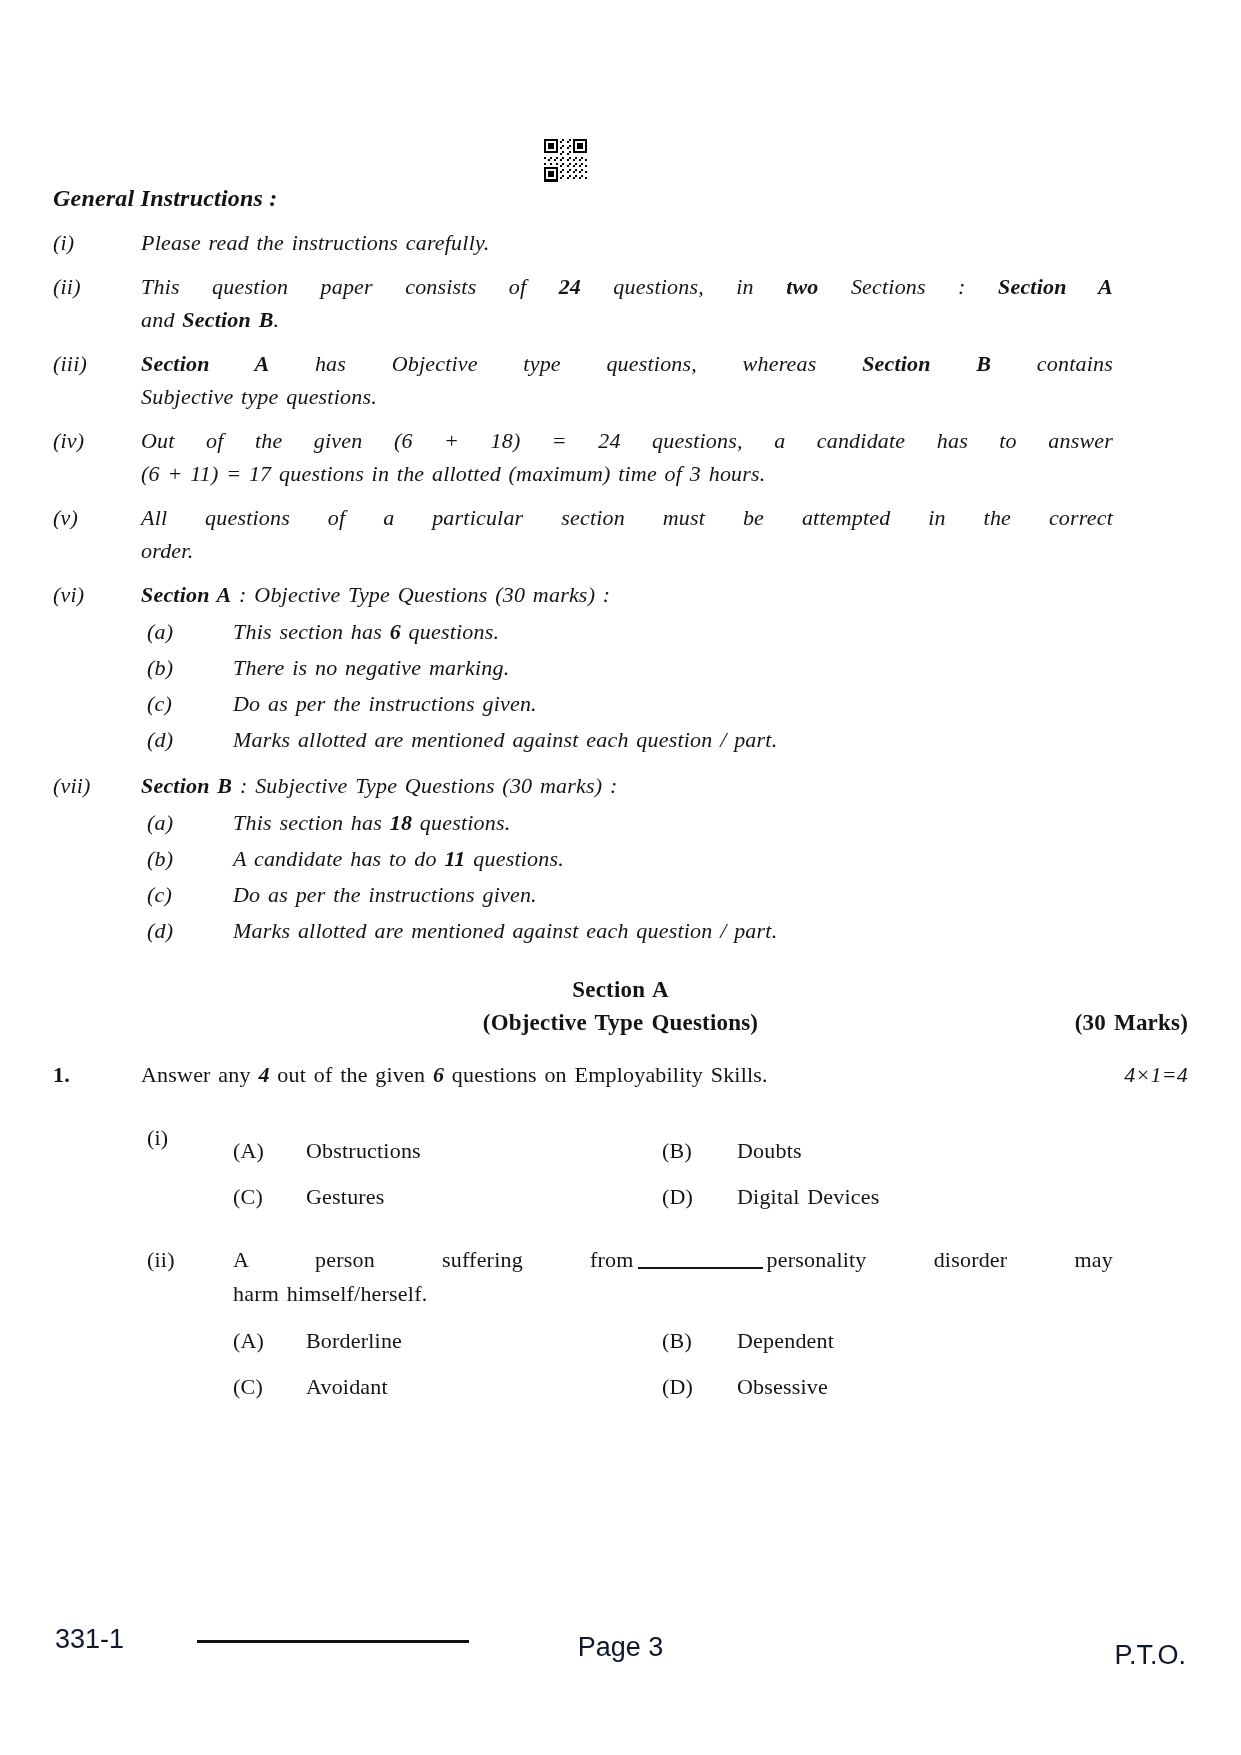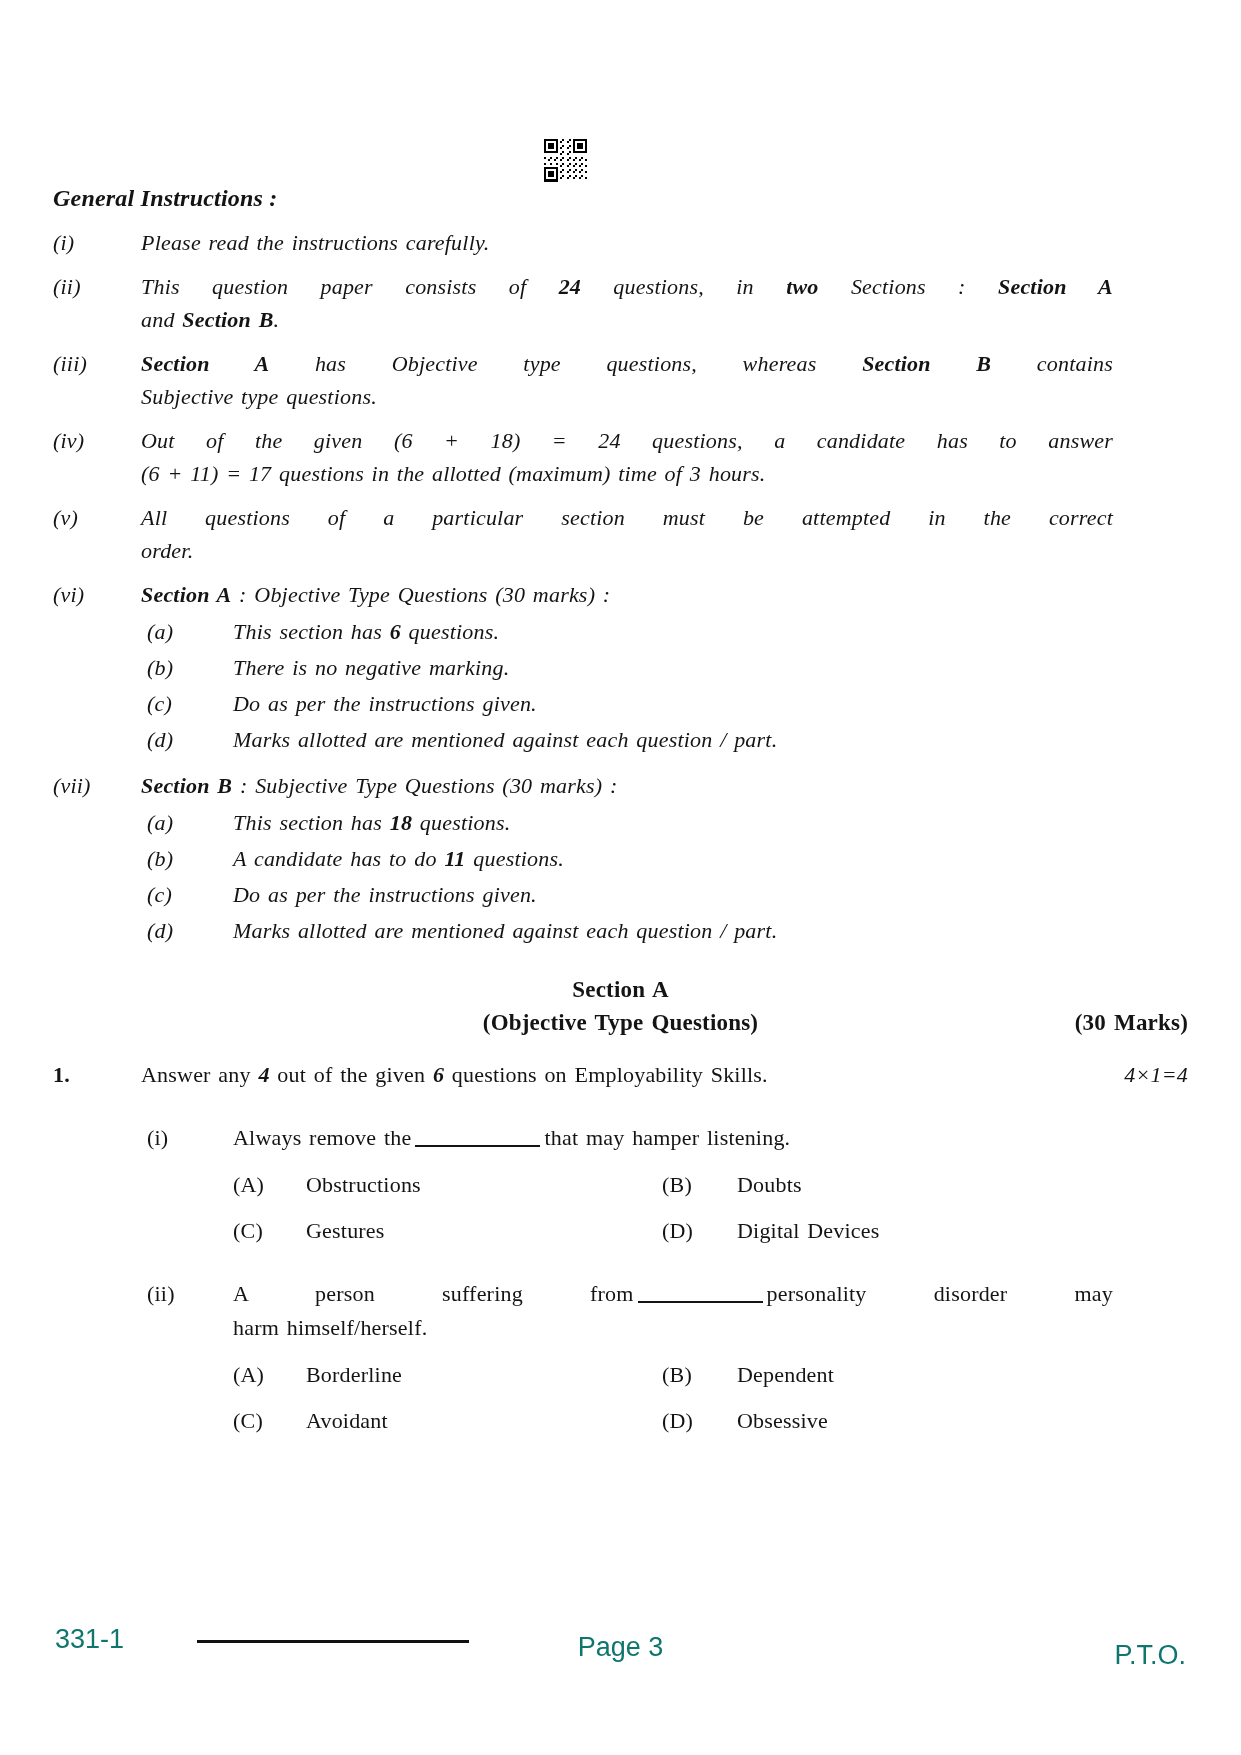--- a/index.html
+++ b/index.html
@@ -59,21 +59,21 @@
   .opt-label-a { width:73px; flex:0 0 73px; }
   .opt-label-b { width:75px; flex:0 0 75px; }
   .blank {
     display:inline-block; width:125px; height:2px;
     background:#141414; vertical-align:-2px;
     margin:0 4px;
   }
   
   .footer {
     position:absolute; left:53px; top:1624px; width:1135px; height:40px;
-    font-family:"Liberation Sans", sans-serif; font-size:27px; color:#0f766e;
+    font-family:"Liberation Sans", sans-serif; font-size:27px; color:#0f172a;
   }
   .footer-code { position:absolute; left:2px; top:0; }
   .footer-line { position:absolute; left:144px; top:16px; width:272px; height:3px; background:#111; }
   .footer-page { position:absolute; left:0; width:100%; text-align:center; top:8px; }
   .footer-pto { position:absolute; right:2px; top:16px; }
 </style>
 </head>
 <body>
 
 <div class="page">
@@ -247,21 +247,20 @@
     <div class="q q1-row">
       <span class="q-num">1.</span>
       <div class="q-main" id="q1-text"><span>Answer any </span><span class="bseg iseg">4</span><span> out of the given </span><span class="bseg iseg">6</span><span> questions on Employability Skills.</span></div>
       <span class="q-marks">4×1=4</span>
     </div>
 
     <div class="q" id="subq-list">
         <div class="subq">
           <span class="subq-label">(i)</span>
           <div class="subq-body">
-            <div class="line"><span>Always remove the</span><span class="blank"></span><span>that may hamper listening.</span></div>
             <div class="opt-row">
               <div class="opt-a">
                 <span class="opt-label-a">(A)</span>
                 <span>Obstructions</span>
               </div>
               <div class="opt-b">
                 <span class="opt-label-b">(B)</span>
                 <span>Doubts</span>
               </div>
             </div>

